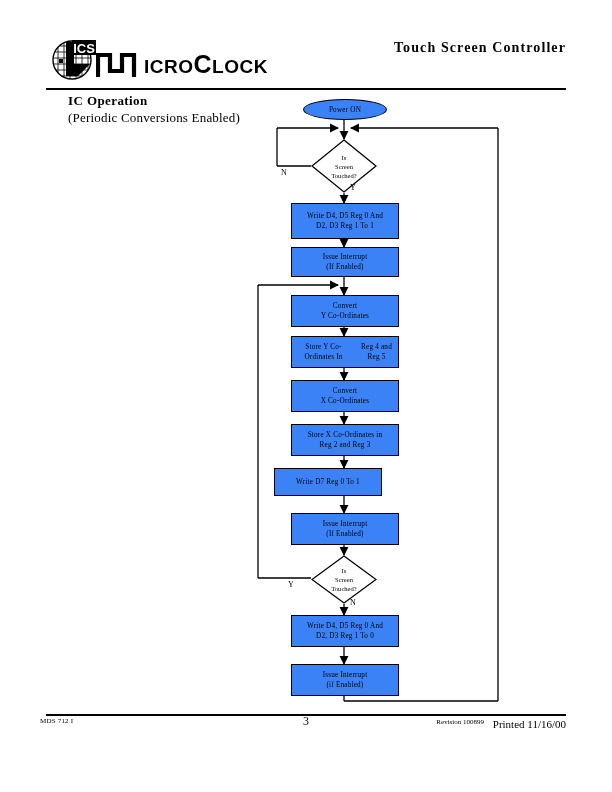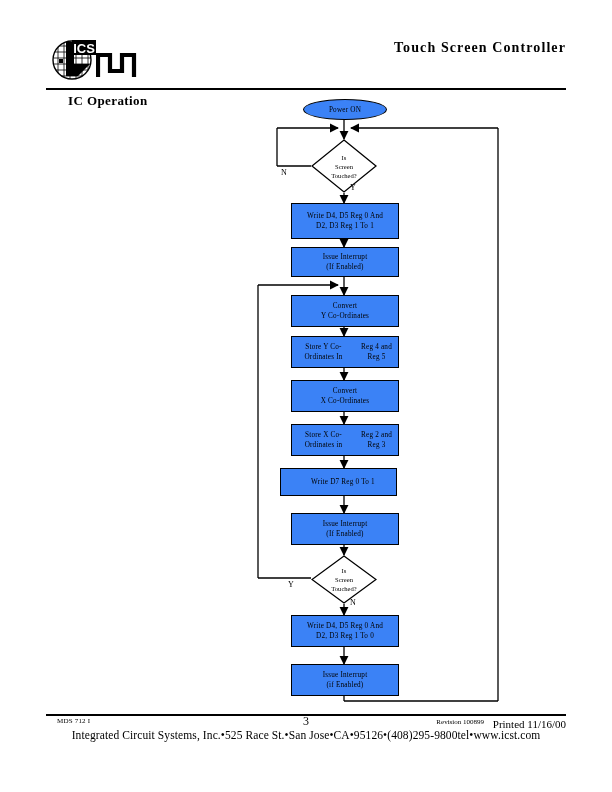--- a/index.html
+++ b/index.html
@@ -88,29 +88,33 @@
       <g>
         <path d="M20 2 L44 2 L44 17 L20 17 Z" fill="#000"></path>
         <text x="32" y="14.5" font-family="Liberation Sans, sans-serif" font-size="13" font-weight="700" fill="#fff" text-anchor="middle">ICS</text>
       </g>
     </svg>
 
     <svg class="wordmark" viewBox="0 0 52 34" width="52" height="34">
       <path d="M2 32 L2 10 L14 10 L14 26 L26 26 L26 10 L38 10 L38 32" fill="none" stroke="#000" stroke-width="4.2" stroke-linejoin="miter"></path>
     </svg>
 
+    <div class="wm-text">
+      <span class="small">ICRO</span><span class="big">C</span><span class="small">LOCK</span>
+    </div>
   </div>
 
   <div class="title-right">
     <div class="l2">Touch Screen Controller</div>
   </div>
 
   <div class="rule-top"></div>
 
   <div class="sec-title">IC Operation</div>
+  <div class="sec-sub">(Periodic Conversions Enabled)</div>
 
   <svg class="fc" viewBox="0 0 612 792">
     <defs>
       <marker id="ar" viewBox="0 0 10 10" refX="9" refY="5" markerWidth="7" markerHeight="7" orient="auto-start-reverse">
         <path d="M 0 0 L 10 5 L 0 10 z" fill="#000"></path>
       </marker>
     </defs>
     <g stroke="#000" stroke-width="1.3" fill="none">
 
       <line x1="344" y1="118" x2="344" y2="128"></line>
@@ -188,26 +192,26 @@
   <div class="node" style="left:291px;top:336px;width:106px;height:30px;flex-direction:row;">
     <span>Store Y Co-Ordinates In</span>
     <span>Reg 4 and Reg 5</span>
   </div>
 
   <div class="node" style="left:291px;top:380px;width:106px;height:30px;flex-direction:column;">
     <span>Convert</span>
     <span>X Co-Ordinates</span>
   </div>
 
-  <div class="node" style="left:291px;top:424px;width:106px;height:30px;flex-direction:row;">
+  <div class="node" style="left:291px;top:424px;width:106px;height:30px;flex-direction:column;">
     <span>Store X Co-Ordinates in</span>
     <span>Reg 2 and Reg 3</span>
   </div>
 
-  <div class="node" style="left:280px;top:468px;width:106px;height:26px;padding-left:9px;">
+  <div class="node" style="left:274px;top:468px;width:106px;height:26px;">
     <span>Write D7 Reg 0 To 1</span>
   </div>
 
   <div class="node" style="left:291px;top:513px;width:106px;height:30px;flex-direction:column;">
     <span>Issue Interrupt</span>
     <span>(If Enabled)</span>
   </div>
 
   <div style="position:absolute;left:311px;top:555px;width:66px;height:49px;">
     <svg viewBox="0 0 66 49" style="position:absolute;inset:0;">
@@ -228,23 +232,22 @@
     <span>D2, D3 Reg 1 To 0</span>
   </div>
 
   <div class="node" style="left:291px;top:664px;width:106px;height:30px;flex-direction:column;">
     <span>Issue Interrupt</span>
     <span>(if Enabled)</span>
   </div>
 
   <div style="position:absolute;left:46px;right:46px;top:714px;height:2px;background:#000;"></div>
 
-  <div style="position:absolute;left:57px;top:717px;font-size:7px;letter-spacing:.2px;">MDS 712 I</div>
+  <div style="position:absolute;left:40px;top:717px;font-size:7px;letter-spacing:.2px;">MDS 712 I</div>
 
   <div style="position:absolute;left:0;right:0;top:714px;text-align:center;font-size:12px;">3</div>
 
   <div style="position:absolute;right:128px;top:718px;font-size:7px;">Revision 100899</div>
 
   <div style="position:absolute;right:46px;top:718px;font-size:11px;">Printed 11/16/00</div>
 
-  <div style="position:absolute;left:0;right:0;top:729px;text-align:center;font-size:11.5px;letter-spacing:.1px;">Integrated Circuit Systems, Inc.•525 Race St.•San Jose•CA•95126•(408)295-9800tel•www.icst.com</div>
 
 </div>
 
 </body></html>

